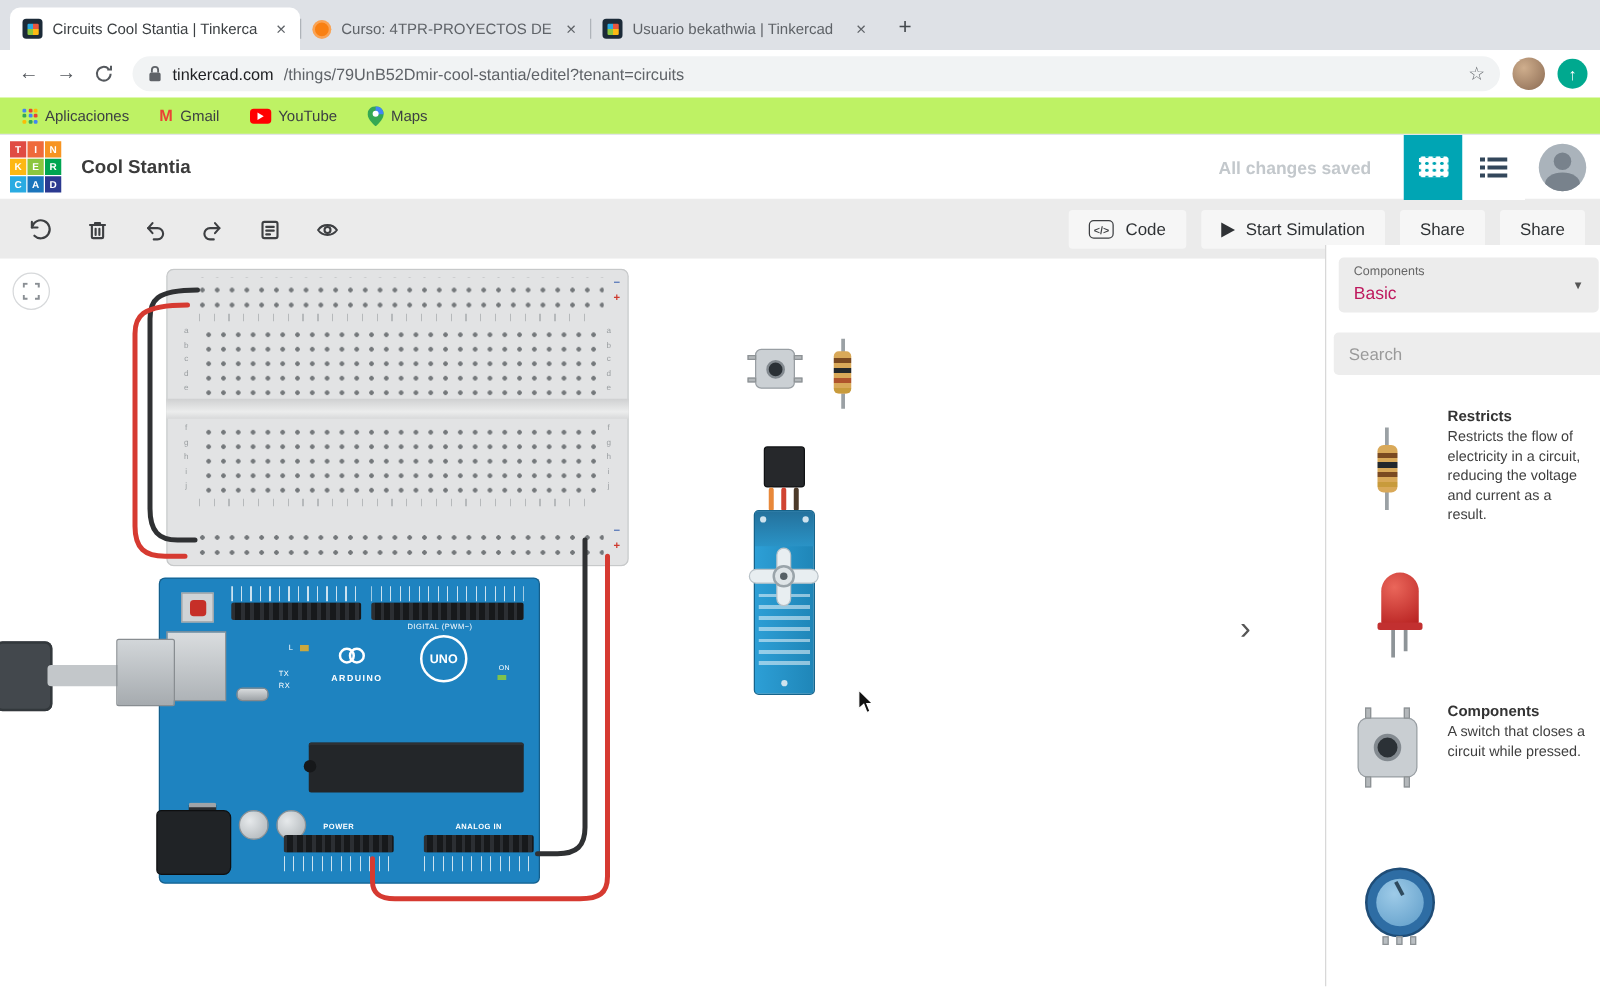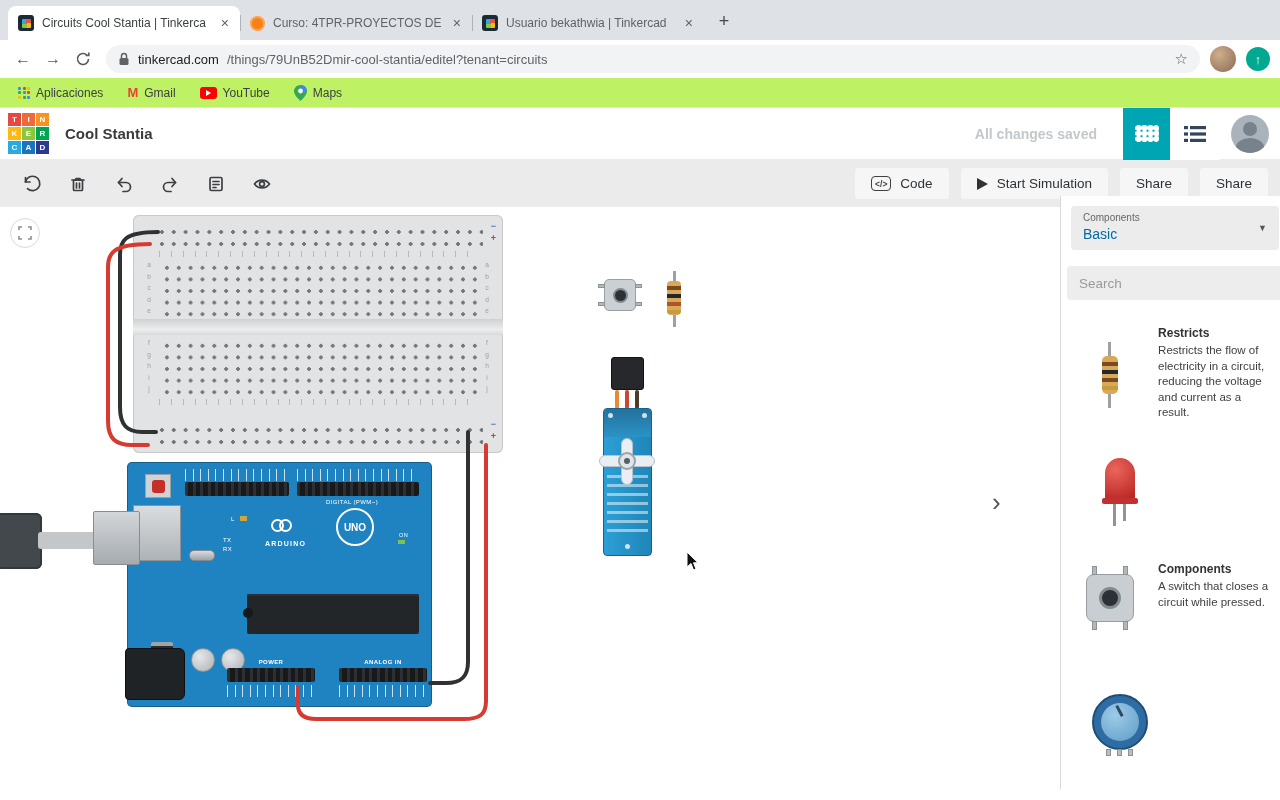--- a/index.html
+++ b/index.html
@@ -115,21 +115,21 @@
   .servo-hub { position:absolute; left:618px; top:245px; width:18px; height:18px; border-radius:50%; background:#dfe5e8; border:2px solid #9aa4aa; z-index:4; display:flex; }
   .servo-hub i { width:6px; height:6px; border-radius:50%; background:#566066; margin:auto; }
 
   .panel-collapse { position:absolute; left:992px; top:282px; font-size:26px; color:#555; z-index:5; line-height:1; }
   .cursor { position:absolute; left:686px; top:344px; z-index:10; }
 
   
   .panel { position:absolute; top:196px; right:0; width:220px; height:593px; background:#fff; border-left:1px solid #d8d8d8; }
   .dropdown { position:absolute; left:10px; top:10px; width:208px; height:44px; background:#ececec; border-radius:4px; padding:6px 12px; }
   .dd-label { font-size:10px; color:#666; }
-  .dd-value { font-size:14px; color:#0369a1; margin-top:3px; }
+  .dd-value { font-size:14px; color:#be185d; margin-top:3px; }
   .dd-caret { position:absolute; right:12px; top:17px; font-size:9px; color:#555; }
   .grid-ic { position:absolute; left:234px; top:17px; width:26px; height:26px; display:grid; grid-template-columns:repeat(3,1fr); grid-template-rows:repeat(3,1fr); gap:2.5px; }
   .grid-ic i { background:#46586b; border-radius:1px; }
   .searchbox { position:absolute; left:6px; top:70px; width:260px; height:34px; background:#ededed; border-radius:4px; display:flex; align-items:center; padding:0 12px; gap:8px; }
   .searchbox input { flex:1; border:none; outline:none; background:transparent; font-size:13.5px; color:#444; font-family:"Liberation Sans",sans-serif; }
   .searchbox input::placeholder { color:#9a9a9a; }
 
   .citem { position:absolute; left:0; right:0; display:flex; align-items:flex-start; }
   .cicon { width:118px; display:flex; justify-content:center; }
   .ctext { width:146px; padding-right:10px; }

